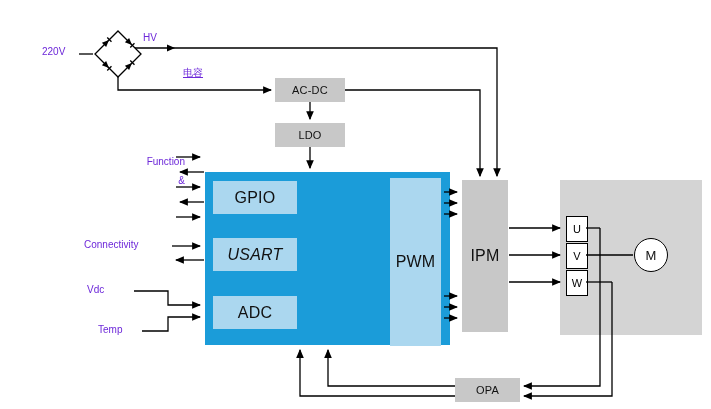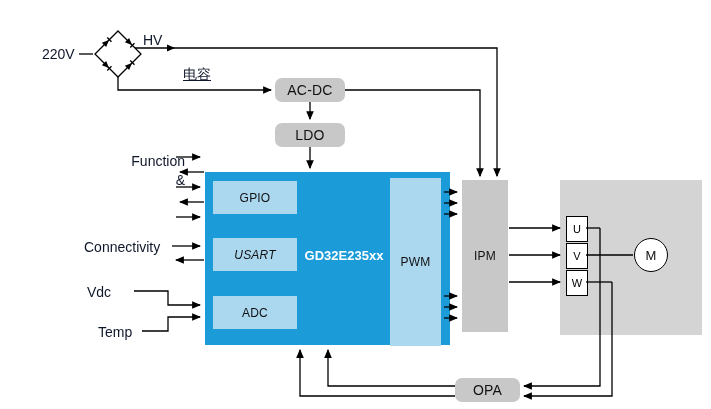--- a/index.html
+++ b/index.html
@@ -1,28 +1,28 @@
 <!DOCTYPE html>
 <html><head>
 <meta charset="utf-8">
 <style>
   html,body{margin:0;padding:0;background:#fff;}
   .canvas{position:relative;width:711px;height:409px;background:#ffffff;
           font-family:"Liberation Sans",sans-serif;overflow:hidden;}
   .block{position:absolute;display:flex;align-items:center;justify-content:center;
-         z-index:1;font-size:12px;color:#111;letter-spacing:.2px;}
+         z-index:1;font-size:16px;color:#111;letter-spacing:.2px;}
   .gray{background:#c8c8c8;}
-  .sm{font-size:14px;border-radius:7px;}
+  .sm{font-size:11px;}
   .lightblue{background:#abd7ef;}
   .mcu{background:#1b9cd9;}
   .motorarea{background:#d4d4d4;}
   .phase{position:absolute;display:flex;align-items:center;justify-content:center;
          background:#fff;border:1px solid #000;font-size:11px;z-index:1;}
   .circle{background:#fff;border:1.4px solid #000;border-radius:50%;font-size:13px;}
-  .lbl{position:absolute;font-size:14px;color:#0f172a;z-index:3;white-space:nowrap;}
+  .lbl{position:absolute;font-size:10px;color:#6d28d9;z-index:3;white-space:nowrap;}
   .mculabel{position:absolute;z-index:2;color:#fff;font-weight:bold;font-size:13px;
             text-align:center;white-space:nowrap;}
   svg.wires{position:absolute;left:0;top:0;z-index:2;pointer-events:none;}
 </style>
 </head>
 <body>
 
 <div class="canvas">
 
   <div class="block gray sm" style="left:275px;top:78px;width:70px;height:24px;">AC-DC</div>
@@ -32,21 +32,20 @@
   <div class="block mcu" style="left:205px;top:172px;width:245px;height:173px;"></div>
 
   <div class="block lightblue" style="left:213px;top:181px;width:84px;height:33px;">GPIO</div>
 
   <div class="block lightblue" style="left:213px;top:238px;width:84px;height:33px;font-style:italic;">USART</div>
 
   <div class="block lightblue" style="left:213px;top:296px;width:84px;height:33px;">ADC</div>
 
   <div class="block lightblue" style="left:390px;top:178px;width:51px;height:168px;">PWM</div>
 
-  <div class="mculabel" style="left:298px;top:248px;width:92px;">GD32E235xx</div>
 
   <div class="block gray" style="left:462px;top:180px;width:46px;height:152px;">IPM</div>
 
   <div class="block motorarea" style="left:560px;top:180px;width:142px;height:155px;"></div>
 
   <div class="phase" style="left:566px;top:216px;width:20px;height:24px;">U</div>
   <div class="phase" style="left:566px;top:243px;width:20px;height:24px;">V</div>
   <div class="phase" style="left:566px;top:270px;width:20px;height:24px;">W</div>
 
   <div class="block circle" style="left:634px;top:238px;width:32px;height:32px;">M</div>

